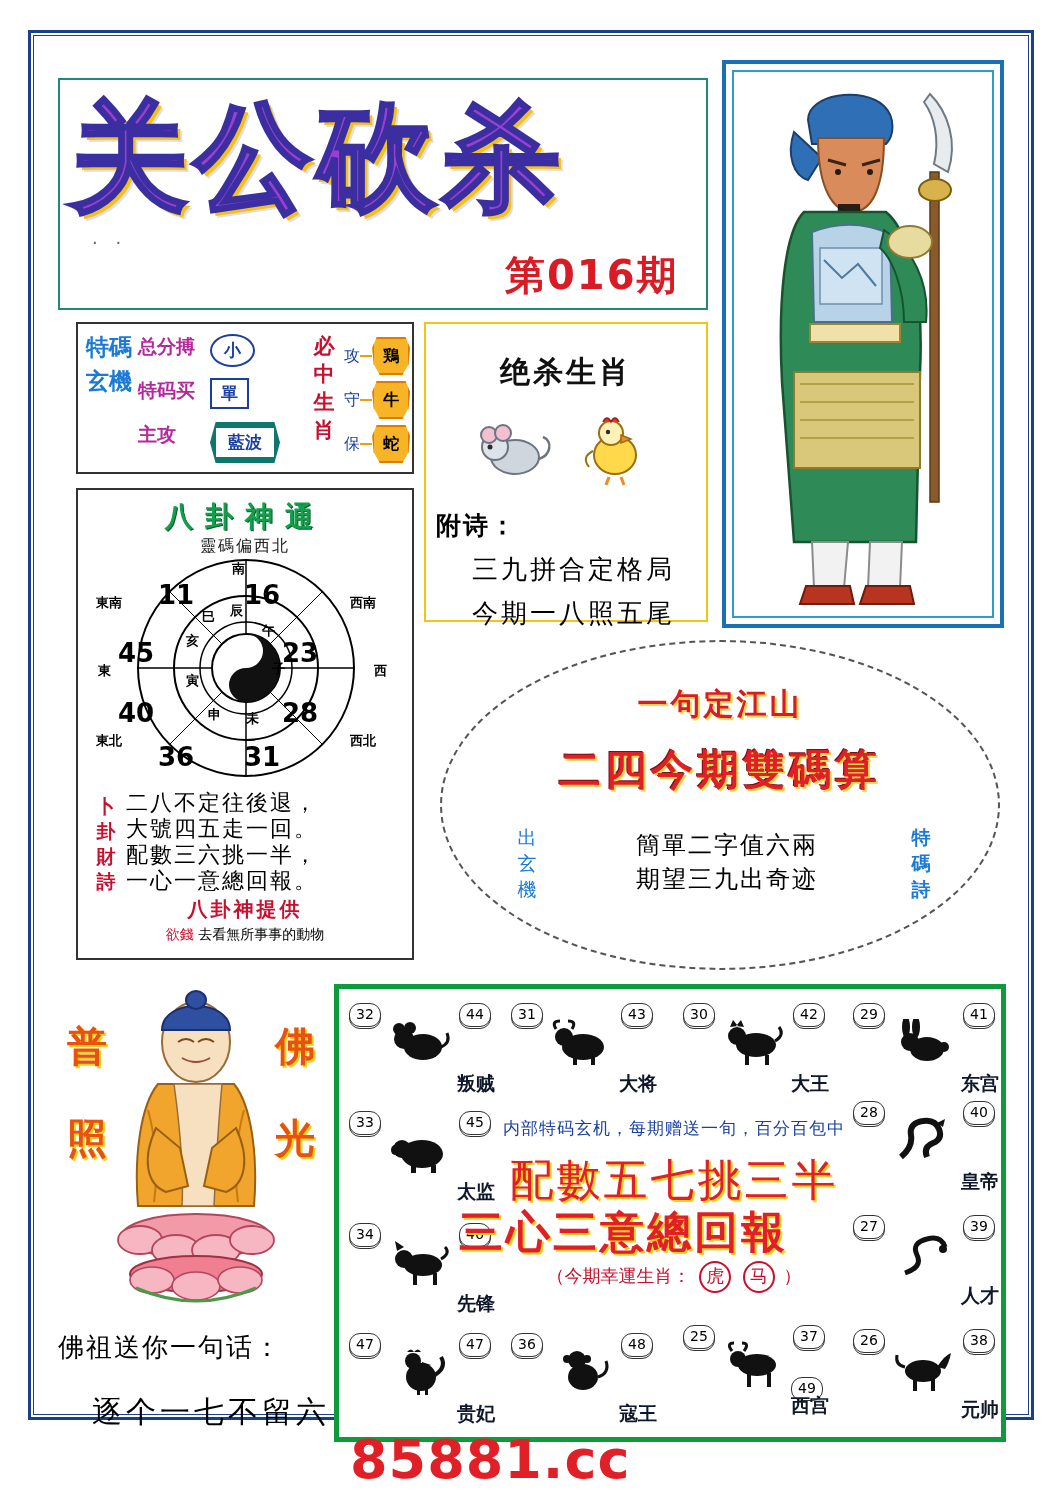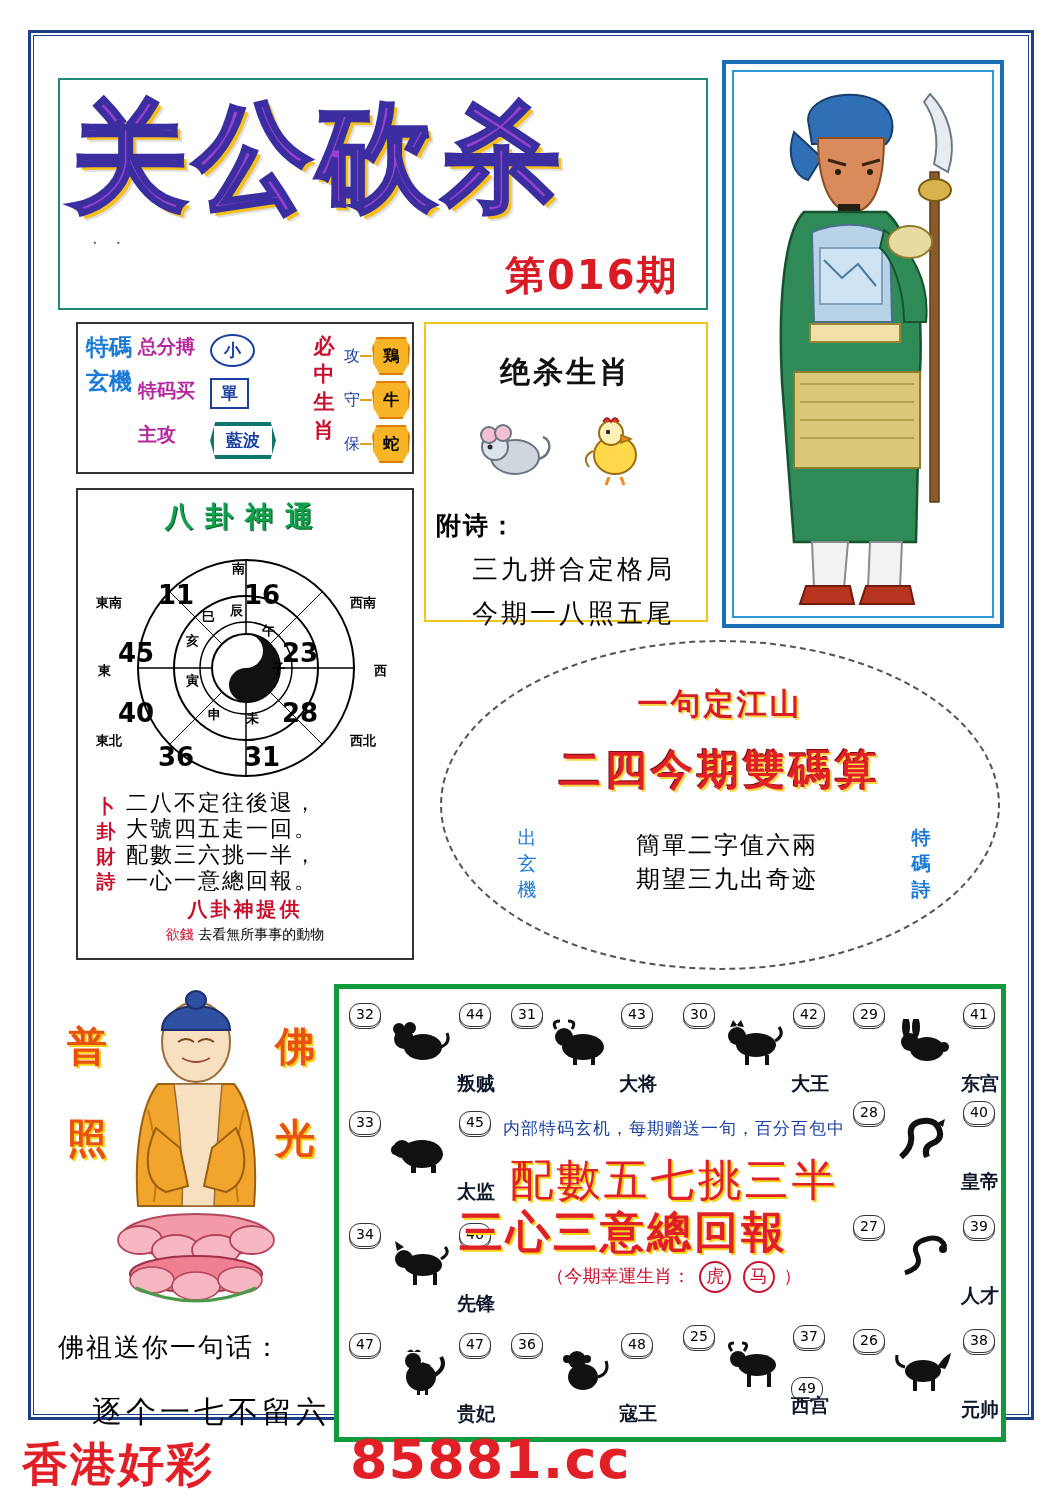--- a/index.html
+++ b/index.html
@@ -77,21 +77,21 @@
   .tema-row{height:44px;display:flex;align-items:flex-start;}
   .tema-row .lbl{color:#b5279c;font-size:19px;font-weight:bold;width:72px;}
   .badge{
     border:2px solid #1a3fa0;color:#1a3fa0;font-size:17px;font-weight:bold;
     padding:2px 9px;background:#fff;
   }
   .badge.oval{border-radius:50%/50%;padding:3px 12px;}
   .badge.star{
     position:relative;
     clip-path:polygon(8% 0,92% 0,100% 50%,92% 100%,8% 100%,0 50%);
-    border:4px solid #0f766e;padding:3px 12px;
+    border:6px solid #0f766e;padding:3px 12px;
   }
   .bizhong{
     position:absolute;left:228px;top:8px;width:36px;height:136px;
     color:#c8102e;font-size:21px;font-weight:bold;text-align:center;line-height:28px;
   }
   .zodiac-col{position:absolute;left:266px;top:10px;width:66px;}
   .zodiac-row{display:flex;align-items:center;height:44px;}
   .zodiac-row .pre{color:#1a3fa0;font-size:16px;width:18px;}
   .zodiac-row .line{width:16px;height:2px;background:#e8a117;}
   .star-tag{
@@ -353,20 +353,21 @@
         <path d="M18 40 q-12 6 -4 16" stroke="#9a6f12" stroke-width="2" fill="none"></path>
       </svg>
     </div>
     <div class="fushi">附诗：</div>
     <div class="fushi-line fushi-l1">三九拼合定格局</div>
     <div class="fushi-line fushi-l2">今期一八照五尾</div>
   </div>
 
   <div class="bagua-box">
     <div class="bagua-title">八卦神通</div>
+    <div class="bagua-sub">靈碼偏西北</div>
 
     <div class="bagua-wrap">
       <svg width="300" height="236" viewBox="0 0 300 236">
         <circle cx="150" cy="118" r="108" fill="#ffffff" stroke="#000" stroke-width="2"></circle>
         <circle cx="150" cy="118" r="72" fill="#ffffff" stroke="#000" stroke-width="2"></circle>
         <circle cx="150" cy="118" r="46" fill="#ffffff" stroke="#000" stroke-width="1.5"></circle>
         <line x1="42" y1="118" x2="258" y2="118" stroke="#000" stroke-width="1.5"></line>
         <line x1="150" y1="10" x2="150" y2="226" stroke="#000" stroke-width="1.5"></line>
         <line x1="74" y1="42" x2="226" y2="194" stroke="#000" stroke-width="1"></line>
         <line x1="226" y1="42" x2="74" y2="194" stroke="#000" stroke-width="1"></line>
@@ -657,16 +658,15 @@
     <div class="big-red2">三心三意總回報</div>
     <div class="lucky">
       <span>（今期幸運生肖：</span>
       <span class="ball">虎</span>
       <span class="ball">马</span>
       <span>）</span>
     </div>
   </div>
 
   <div class="footer"></div>
-  <div class="foot-cn">香港好彩</div>
   <div class="foot-url">85881.cc</div>
 
 </div>
 
 </body></html>

